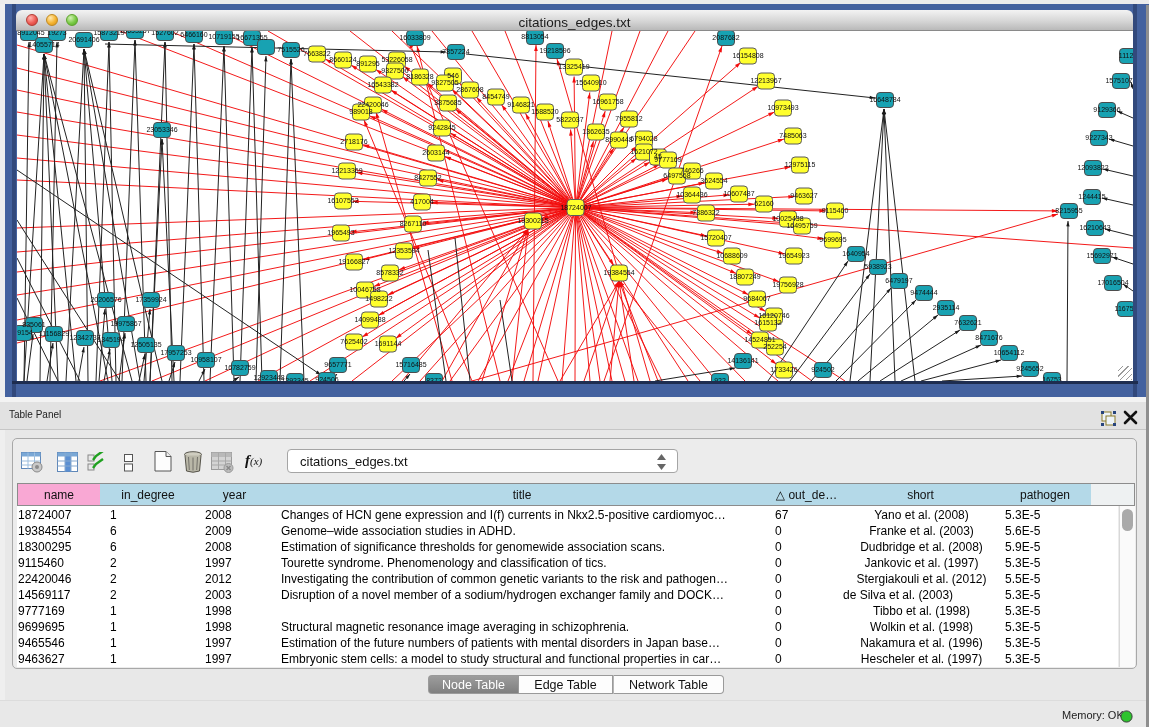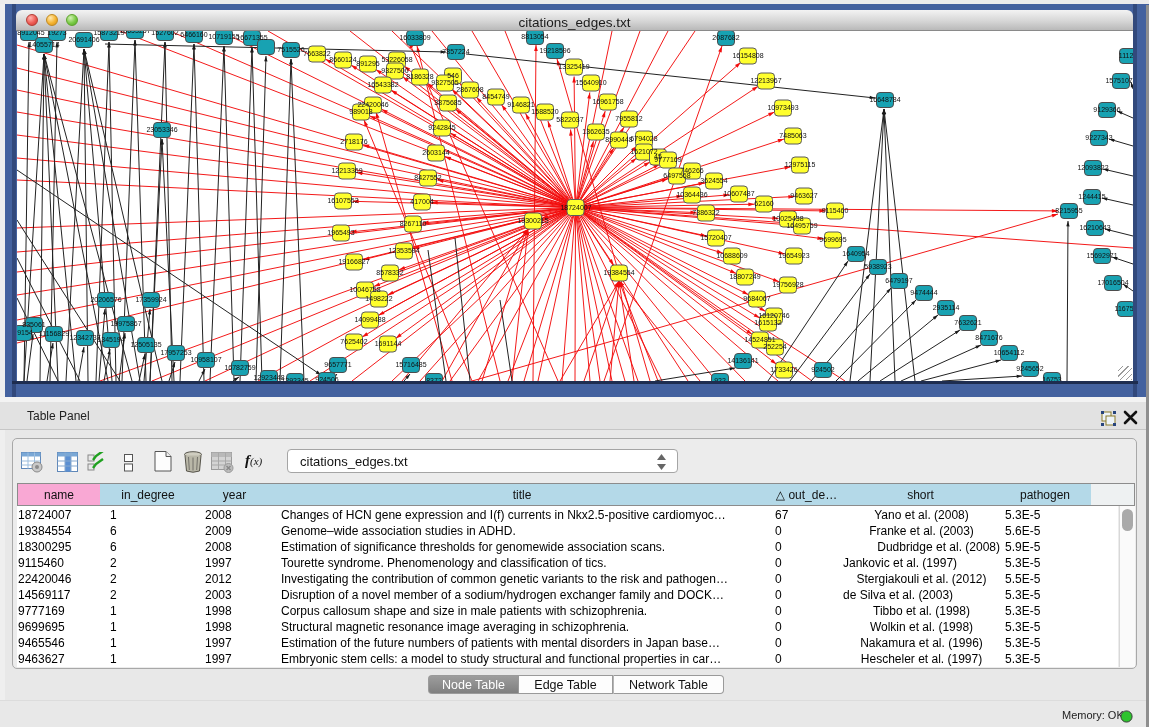--- a/index.html
+++ b/index.html
@@ -15,21 +15,21 @@
 #titlebar .t{position:absolute;left:0;right:0;top:4.5px;text-align:center;font-size:13.5px;color:#1a1a1a}
 .tl{position:absolute;top:4px;width:12px;height:12px;border-radius:50%}
 #shadow{position:absolute;left:12px;top:381px;width:1126px;height:3px;background:#1e2d50}
 #canvasbg{position:absolute;left:17px;top:31px;width:1116px;height:350px;background:#fff}
 #grip{position:absolute;left:1118px;top:366px;width:14px;height:14px;
  background:repeating-linear-gradient(135deg,transparent 0 3px,#9a9a9a 3px 4px)}
 
 #gap{position:absolute;left:0;top:397px;width:1149px;height:5px;background:#f3f3f3}
 #panelhead{position:absolute;left:0;top:402px;width:1149px;height:28px;background:#e2e2e2;
  border-bottom:1px solid #c6c6c6}
-#panelhead .t{position:absolute;left:27px;top:7px;font-size:12px;color:#222}
+#panelhead .t{position:absolute;left:9px;top:7px;font-size:10px;color:#222}
 #container{position:absolute;left:12px;top:438px;width:1125px;height:231px;background:#ececec;
  border:1px solid #a8a8a8;border-radius:5px}
 .hc{position:absolute;top:483px;height:23px;background:#b4d9e8;border:1px solid #8c8c8c;
  border-left:none;font-size:12px;color:#111;text-align:center;line-height:22px}
 .row{position:absolute;left:0;width:1118px;height:16px;font-size:12px;color:#000}
 .row span{position:absolute;top:1px;white-space:nowrap}
 #tbody{position:absolute;left:17px;top:506px;width:1101px;height:161px;background:#fff}
 #sbar{position:absolute;left:1119px;top:506px;width:16px;height:161px;background:#fafafa;
  border-left:1px solid #d8d8d8}
 #thumb{position:absolute;left:1121.5px;top:509px;width:11px;height:22px;background:#a9a9a9;border-radius:6px}
@@ -813,30 +813,30 @@
 <span style="left:775px">0</span>
       <span style="left:843px;width:157px;text-align:center">Franke et al. (2003)</span>
 <span style="left:1005px">5.6E-5</span>
     </div>
 <div class="row" style="top:539px">
 <span style="left:18px">18300295</span>
       <span style="left:110px">6</span>
 <span style="left:205px">2008</span>
       <span style="left:281px">Estimation of significance thresholds for genomewide association scans.</span>
 <span style="left:775px">0</span>
-      <span style="left:843px;width:157px;text-align:right">Dudbridge et al. (2008)</span>
+      <span style="left:843px;width:157px;text-align:center">Dudbridge et al. (2008)</span>
 <span style="left:1005px">5.9E-5</span>
     </div>
 <div class="row" style="top:555px">
 <span style="left:18px">9115460</span>
       <span style="left:110px">2</span>
 <span style="left:205px">1997</span>
       <span style="left:281px">Tourette syndrome. Phenomenology and classification of tics.</span>
 <span style="left:775px">0</span>
-      <span style="left:843px;width:157px;text-align:left">Jankovic et al. (1997)</span>
+      <span style="left:843px;width:157px;text-align:center">Jankovic et al. (1997)</span>
 <span style="left:1005px">5.3E-5</span>
     </div>
 <div class="row" style="top:571px">
 <span style="left:18px">22420046</span>
       <span style="left:110px">2</span>
 <span style="left:205px">2012</span>
       <span style="left:281px">Investigating the contribution of common genetic variants to the risk and pathogen…</span>
 <span style="left:775px">0</span>
       <span style="left:843px;width:157px;text-align:center">Stergiakouli et al. (2012)</span>
 <span style="left:1005px">5.5E-5</span>
@@ -847,21 +847,20 @@
 <span style="left:205px">2003</span>
       <span style="left:281px">Disruption of a novel member of a sodium/hydrogen exchanger family and DOCK…</span>
 <span style="left:775px">0</span>
       <span style="left:843px;width:157px;text-align:left">de Silva et al. (2003)</span>
 <span style="left:1005px">5.3E-5</span>
     </div>
 <div class="row" style="top:603px">
 <span style="left:18px">9777169</span>
       <span style="left:110px">1</span>
 <span style="left:205px">1998</span>
-      <span style="left:281px">Corpus callosum shape and size in male patients with schizophrenia.</span>
 <span style="left:775px">0</span>
       <span style="left:843px;width:157px;text-align:center">Tibbo et al. (1998)</span>
 <span style="left:1005px">5.3E-5</span>
     </div>
 <div class="row" style="top:619px">
 <span style="left:18px">9699695</span>
       <span style="left:110px">1</span>
 <span style="left:205px">1998</span>
       <span style="left:281px">Structural magnetic resonance image averaging in schizophrenia.</span>
 <span style="left:775px">0</span>

